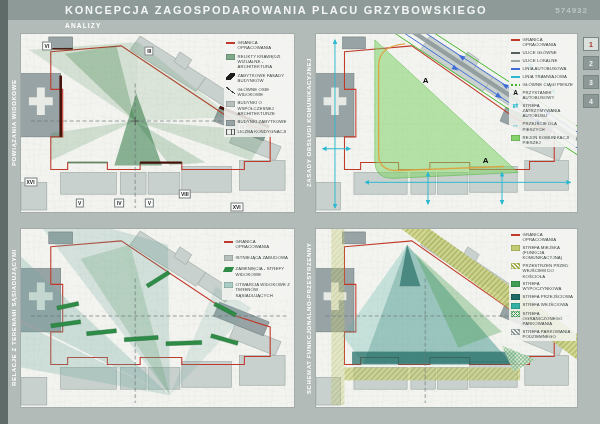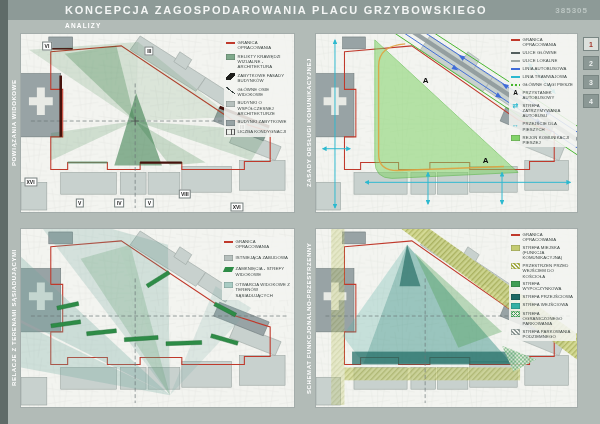--- a/index.html
+++ b/index.html
@@ -60,21 +60,21 @@
 </style>
 </head>
 <body>
 
 <div class="page">
   <div class="left-bar"></div>
 
   <div class="header">
     <span class="title">KONCEPCJA ZAGOSPODAROWANIA PLACU GRZYBOWSKIEGO</span>
     <span class="spacer"></span>
-    <span class="sheet-number">385305</span>
+    <span class="sheet-number">574932</span>
   </div>
   <div class="subtitle">ANALIZY</div>
 
   <svg width="0" height="0" style="position:absolute" aria-hidden="true">
     <defs>
       <pattern id="tex" width="26" height="26" patternUnits="userSpaceOnUse">
         <path d="M0,13 H26 M13,0 V26 M0,5 L26,9 M5,0 L9,26 M0,21 L26,17 M21,0 L17,26" stroke="#d8dcd6" stroke-width="0.45" fill="none"></path>
       </pattern>
       <pattern id="hOlive" width="4" height="4" patternUnits="userSpaceOnUse" patternTransform="rotate(45)">
         <rect width="4" height="4" fill="#ccd37e"></rect>

